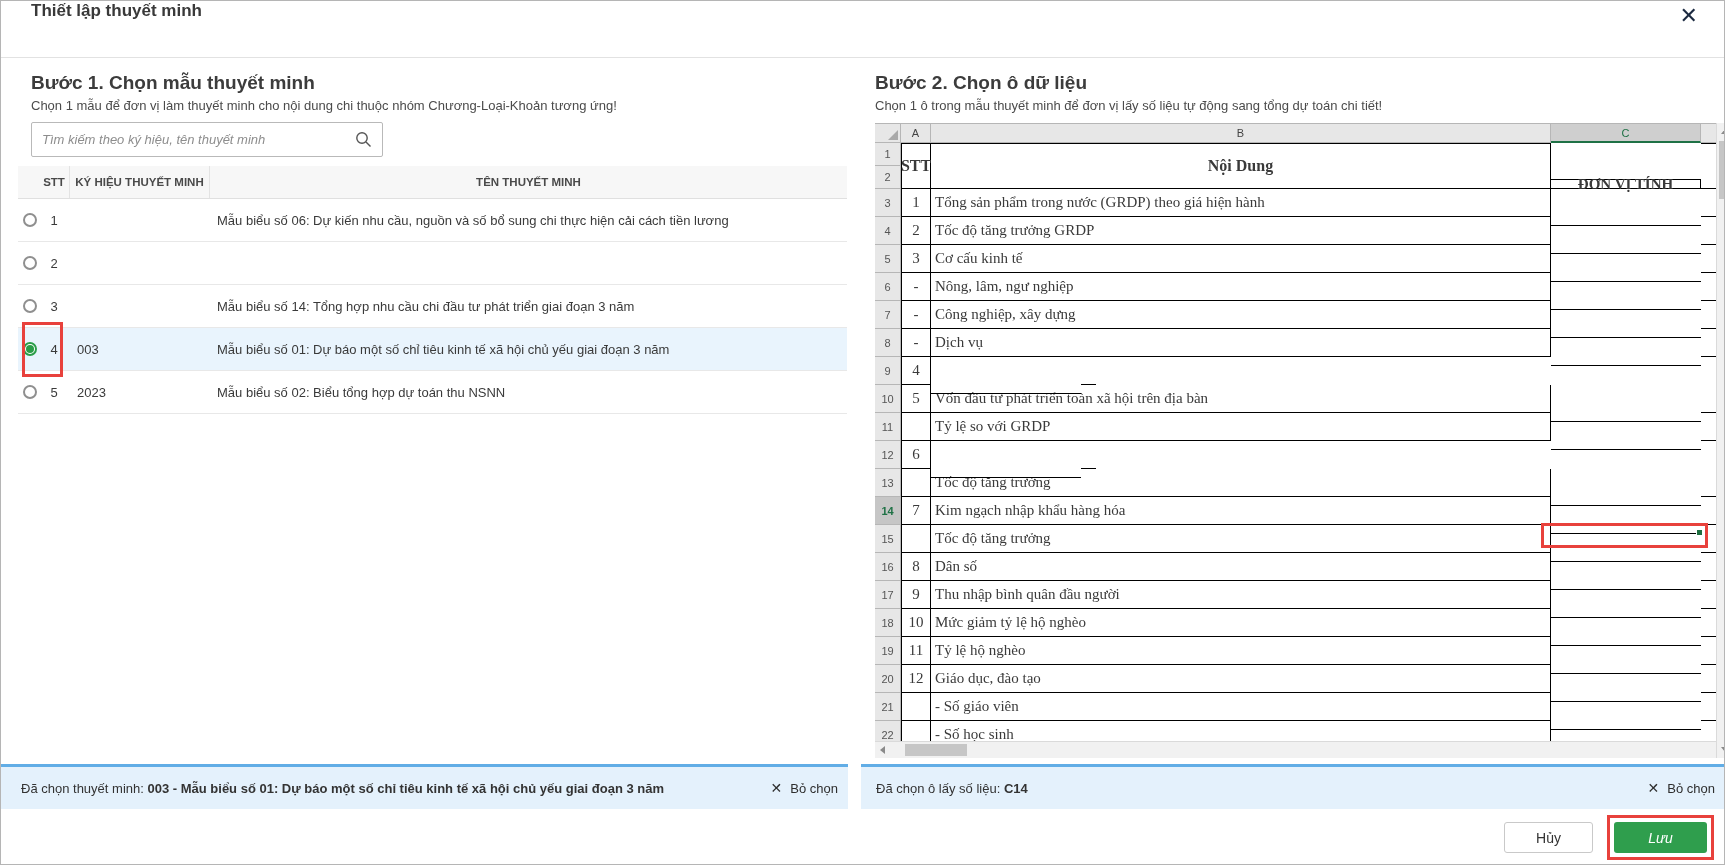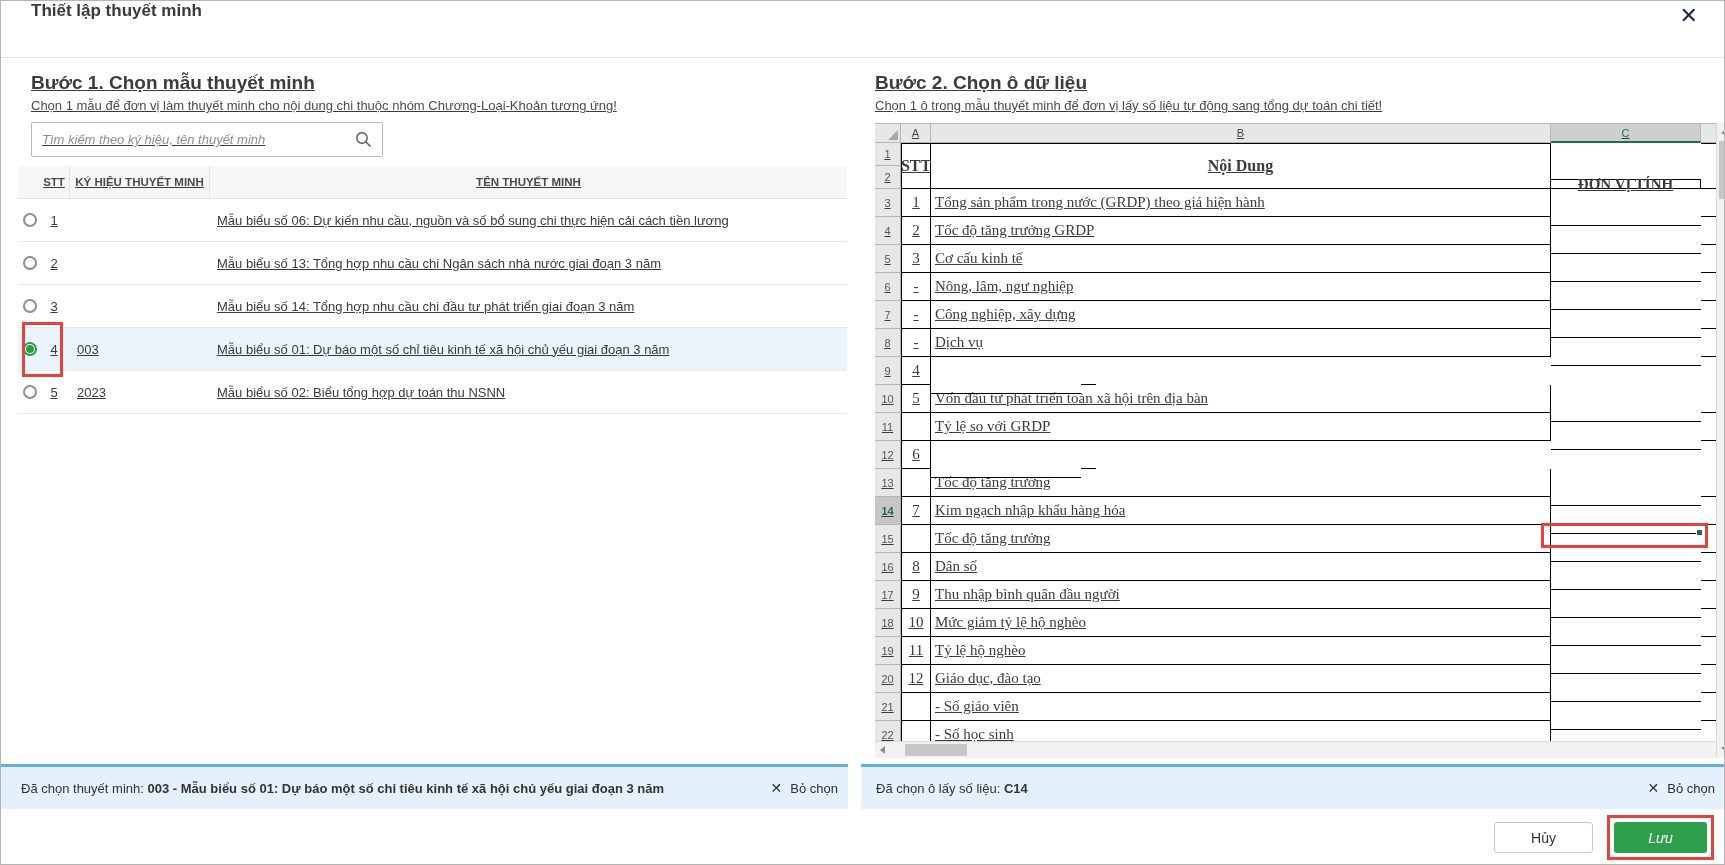--- a/index.html
+++ b/index.html
@@ -8,21 +8,21 @@
 
   .dialog { width:1725px; height:865px; border:1px solid #b5b5b5; background:#fff; position:relative; overflow:hidden; }
 
   
   .dlg-header { height:57px; display:flex; align-items:flex-start; justify-content:space-between;
                 padding:0 22px 0 30px; border-bottom:1px solid #e2e2e2; }
   .dlg-title { font-size:17px; font-weight:700; color:#393939; }
   .close-btn { background:none; border:none; font-size:22px; color:#1b2940; cursor:pointer; line-height:1; padding:4px; }
 
   
-  .dlg-body { display:flex; height:751px; position:relative;text-decoration:underline; }
+  .dlg-body { display:flex; height:751px; position:relative; }
   .panel-left  { width:861px; position:relative; }
   .v-divider   { width:1px; background:#cdcdcd; }
   .panel-right { flex:1; position:relative; }
 
   .pane-inner { padding:14px 14px 0 30px; }
   h2.step { font-size:19px; font-weight:700; color:#3c3c3c; }
   p.sub   { font-size:13px; color:#4b4b4b; margin-top:4px; }
 
   
   .search-box { margin-top:9px; width:352px; height:35px; border:1px solid #b9b9b9; border-radius:2px;
@@ -119,21 +119,21 @@
   .vscroll { width:17px; height:635px; background:#f1f1f1; border-left:1px solid #dadada; position:relative; }
   .vs-arrow-up { position:absolute; top:6px; left:4px; width:0; height:0;
                  border-bottom:5px solid #8a8a8a; border-left:4px solid transparent; border-right:4px solid transparent; }
   .vs-arrow-down { position:absolute; bottom:6px; left:4px; width:0; height:0;
                    border-top:5px solid #8a8a8a; border-left:4px solid transparent; border-right:4px solid transparent; }
   .vs-thumb { position:absolute; top:18px; left:2px; width:12px; height:58px; background:#c6c6c6; }
 
   
   .dlg-footer { height:57px; display:flex; align-items:center; justify-content:flex-end; gap:14px; padding-right:10px; }
   .btn { font-family:"Liberation Sans",sans-serif; font-size:14px; border-radius:3px; cursor:pointer; }
-  .btn-cancel { width:99px; height:31px; background:#fff; border:1px solid #c9c9c9; color:#333; }
+  .btn-cancel { width:89px; height:31px; background:#fff; border:1px solid #c9c9c9; color:#333; }
   .save-wrap { border:3px solid #e8413c; padding:4px; }
   .btn-save { width:93px; height:31px; background:#2f9e4d; border:none; color:#fff;font-style:italic; }
 </style>
 </head>
 <body>
 
 <div class="dialog">
 
   <div class="dlg-header">
     <div class="dlg-title">Thiết lập thuyết minh</div>
@@ -174,21 +174,20 @@
     <div class="lc3"></div>
     <div class="lc4">Mẫu biểu số 06: Dự kiến nhu cầu, nguồn và số bổ sung chi thực hiện cải cách tiền lương</div>
   </div>
               <div class="lt-row">
     <div class="lc1">
       <span class="radio"></span>
 
     </div>
     <div class="lc2">2</div>
     <div class="lc3"></div>
-    <div class="lc4">Mẫu biểu số 13: Tổng hợp nhu cầu chi Ngân sách nhà nước giai đoạn 3 năm</div>
   </div>
               <div class="lt-row">
     <div class="lc1">
       <span class="radio"></span>
 
     </div>
     <div class="lc2">3</div>
     <div class="lc3"></div>
     <div class="lc4">Mẫu biểu số 14: Tổng hợp nhu cầu chi đầu tư phát triển giai đoạn 3 năm</div>
   </div>

